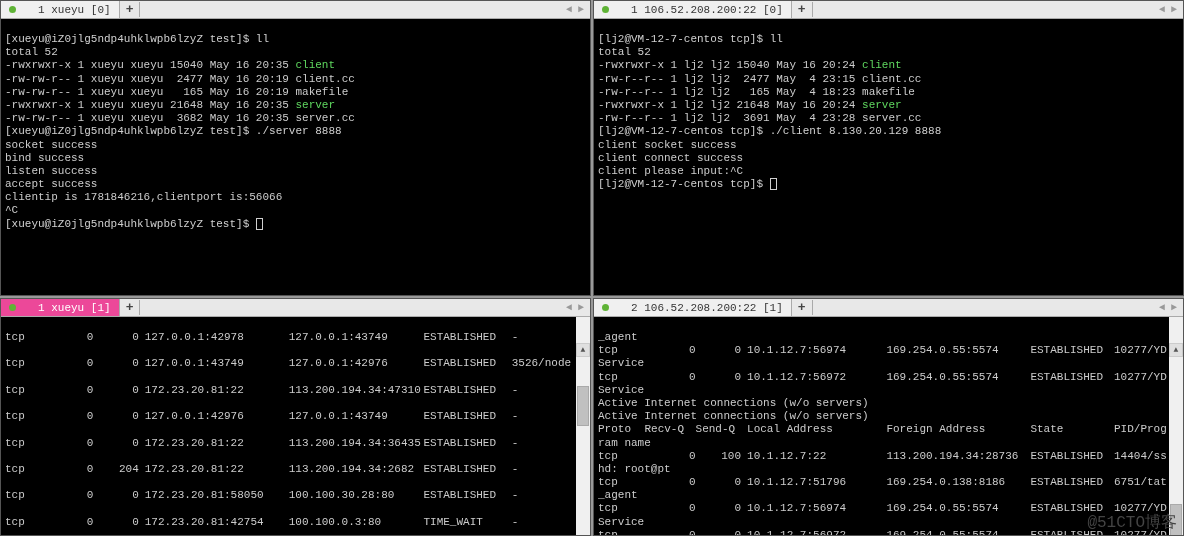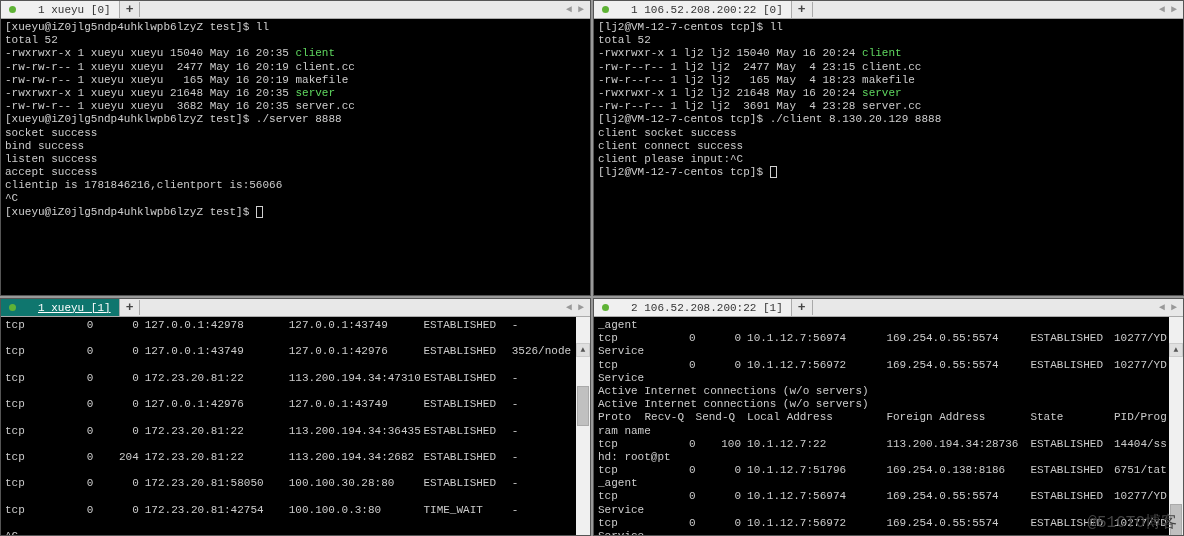--- a/index.html
+++ b/index.html
@@ -36,21 +36,21 @@
       border-bottom: 1px solid #aaa;
     }
     .tab {
       display: inline-flex;
       align-items: center;
       gap: 22px;
       padding: 1px 8px;
       height: 100%;
       border-right: 1px solid #aaa;
     }
-    .tab.active { background: #0f766e; color: #fff; text-decoration: underline; }
+    .tab.active { background: #ec4899; color: #fff; }
     .tab.inactive { background: #f0f0f0; color: #333; }
     .dot { width: 7px; height: 7px; border-radius: 50%; background: #5fb336; display: inline-block; }
     .tab.inactive .dot { background: #5fb336; }
     .add-tab {
       padding: 0 6px;
       color: #444;
       cursor: pointer;
       font-size: 13px;
       font-weight: bold;
       border-right: 1px solid #aaa;
@@ -61,21 +61,21 @@
       gap: 2px;
       padding: 0 4px;
       color: #999;
       font-size: 10px;
     }
     .nav-arrow { cursor: pointer; padding: 0 2px; }
     .term {
       flex: 1;
       background: #000;
       color: #ccc;
-      padding: 2px 4px;
+      padding: 14px 4px;
       white-space: pre;
       overflow: hidden;
       line-height: 1.2;
       position: relative;
     }
     .line { white-space: pre; }
     .prompt-user { color: #d0d0d0; }
     .cmd { color: #d0d0d0; }
     .green { color: #5fd75f; }
     .cursor-outline { display: inline-block; width: 7px; height: 12px; border: 1px solid #d0d0d0; vertical-align: text-bottom; box-sizing: border-box; }

